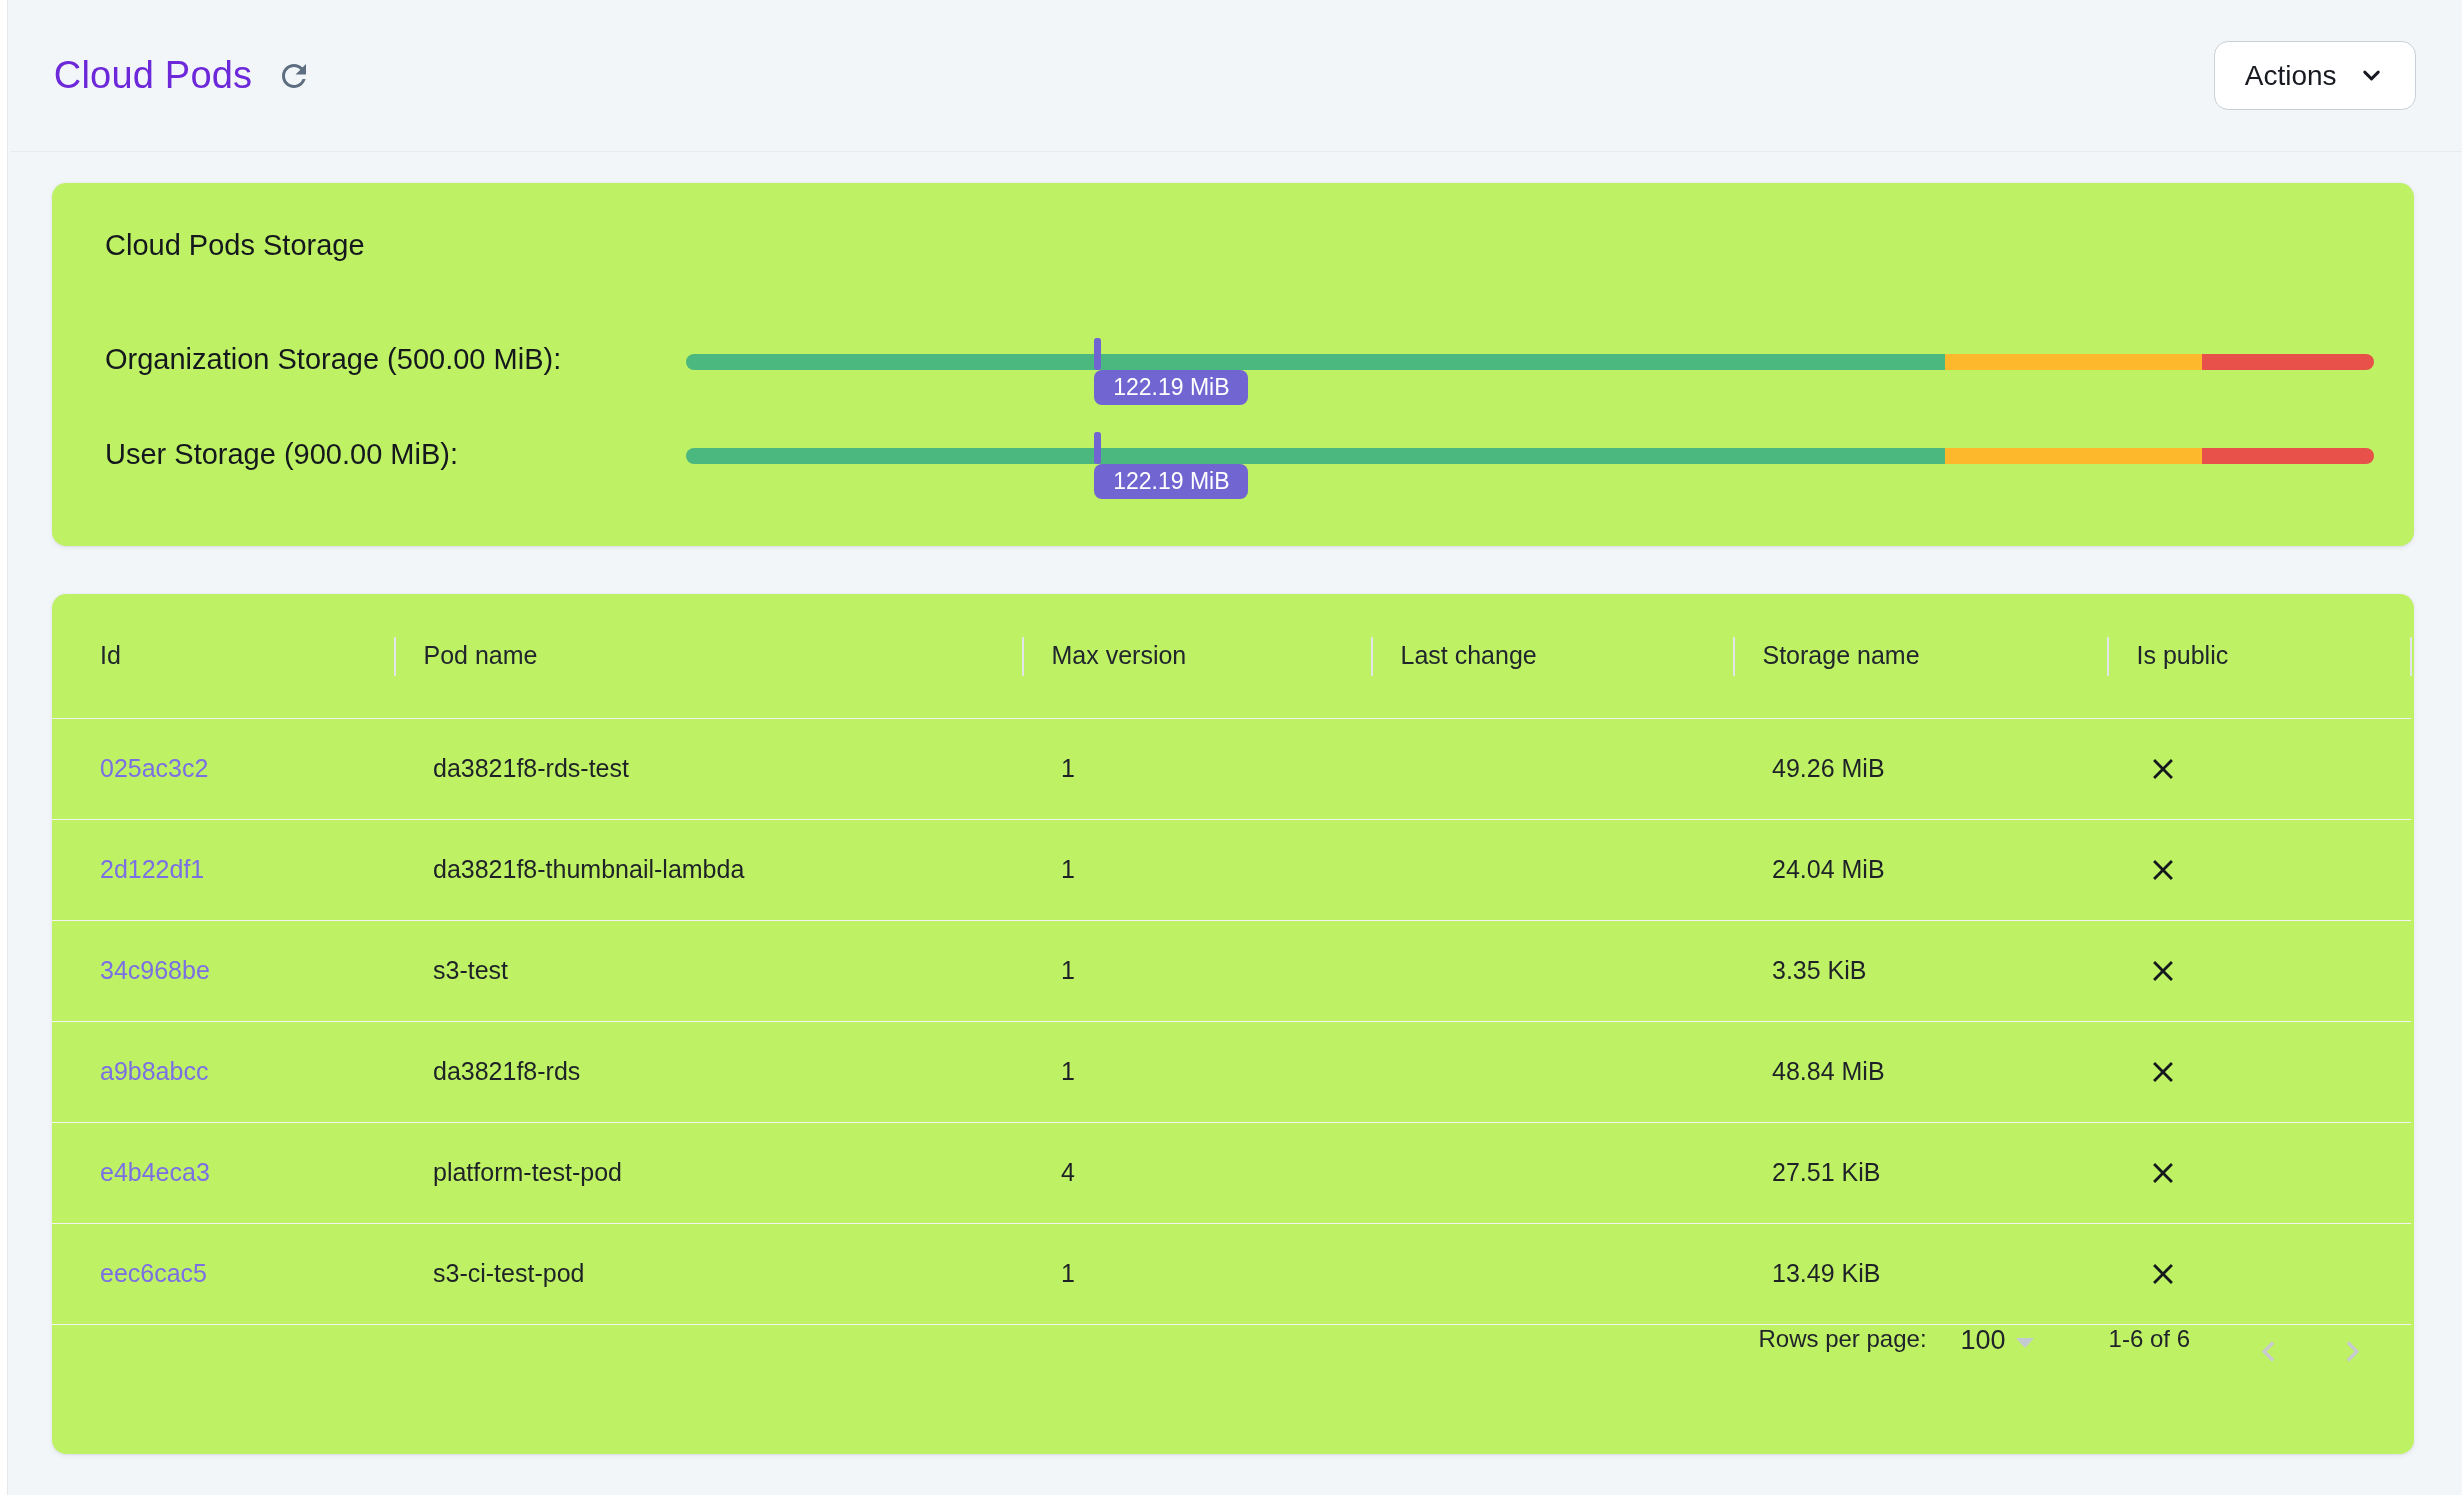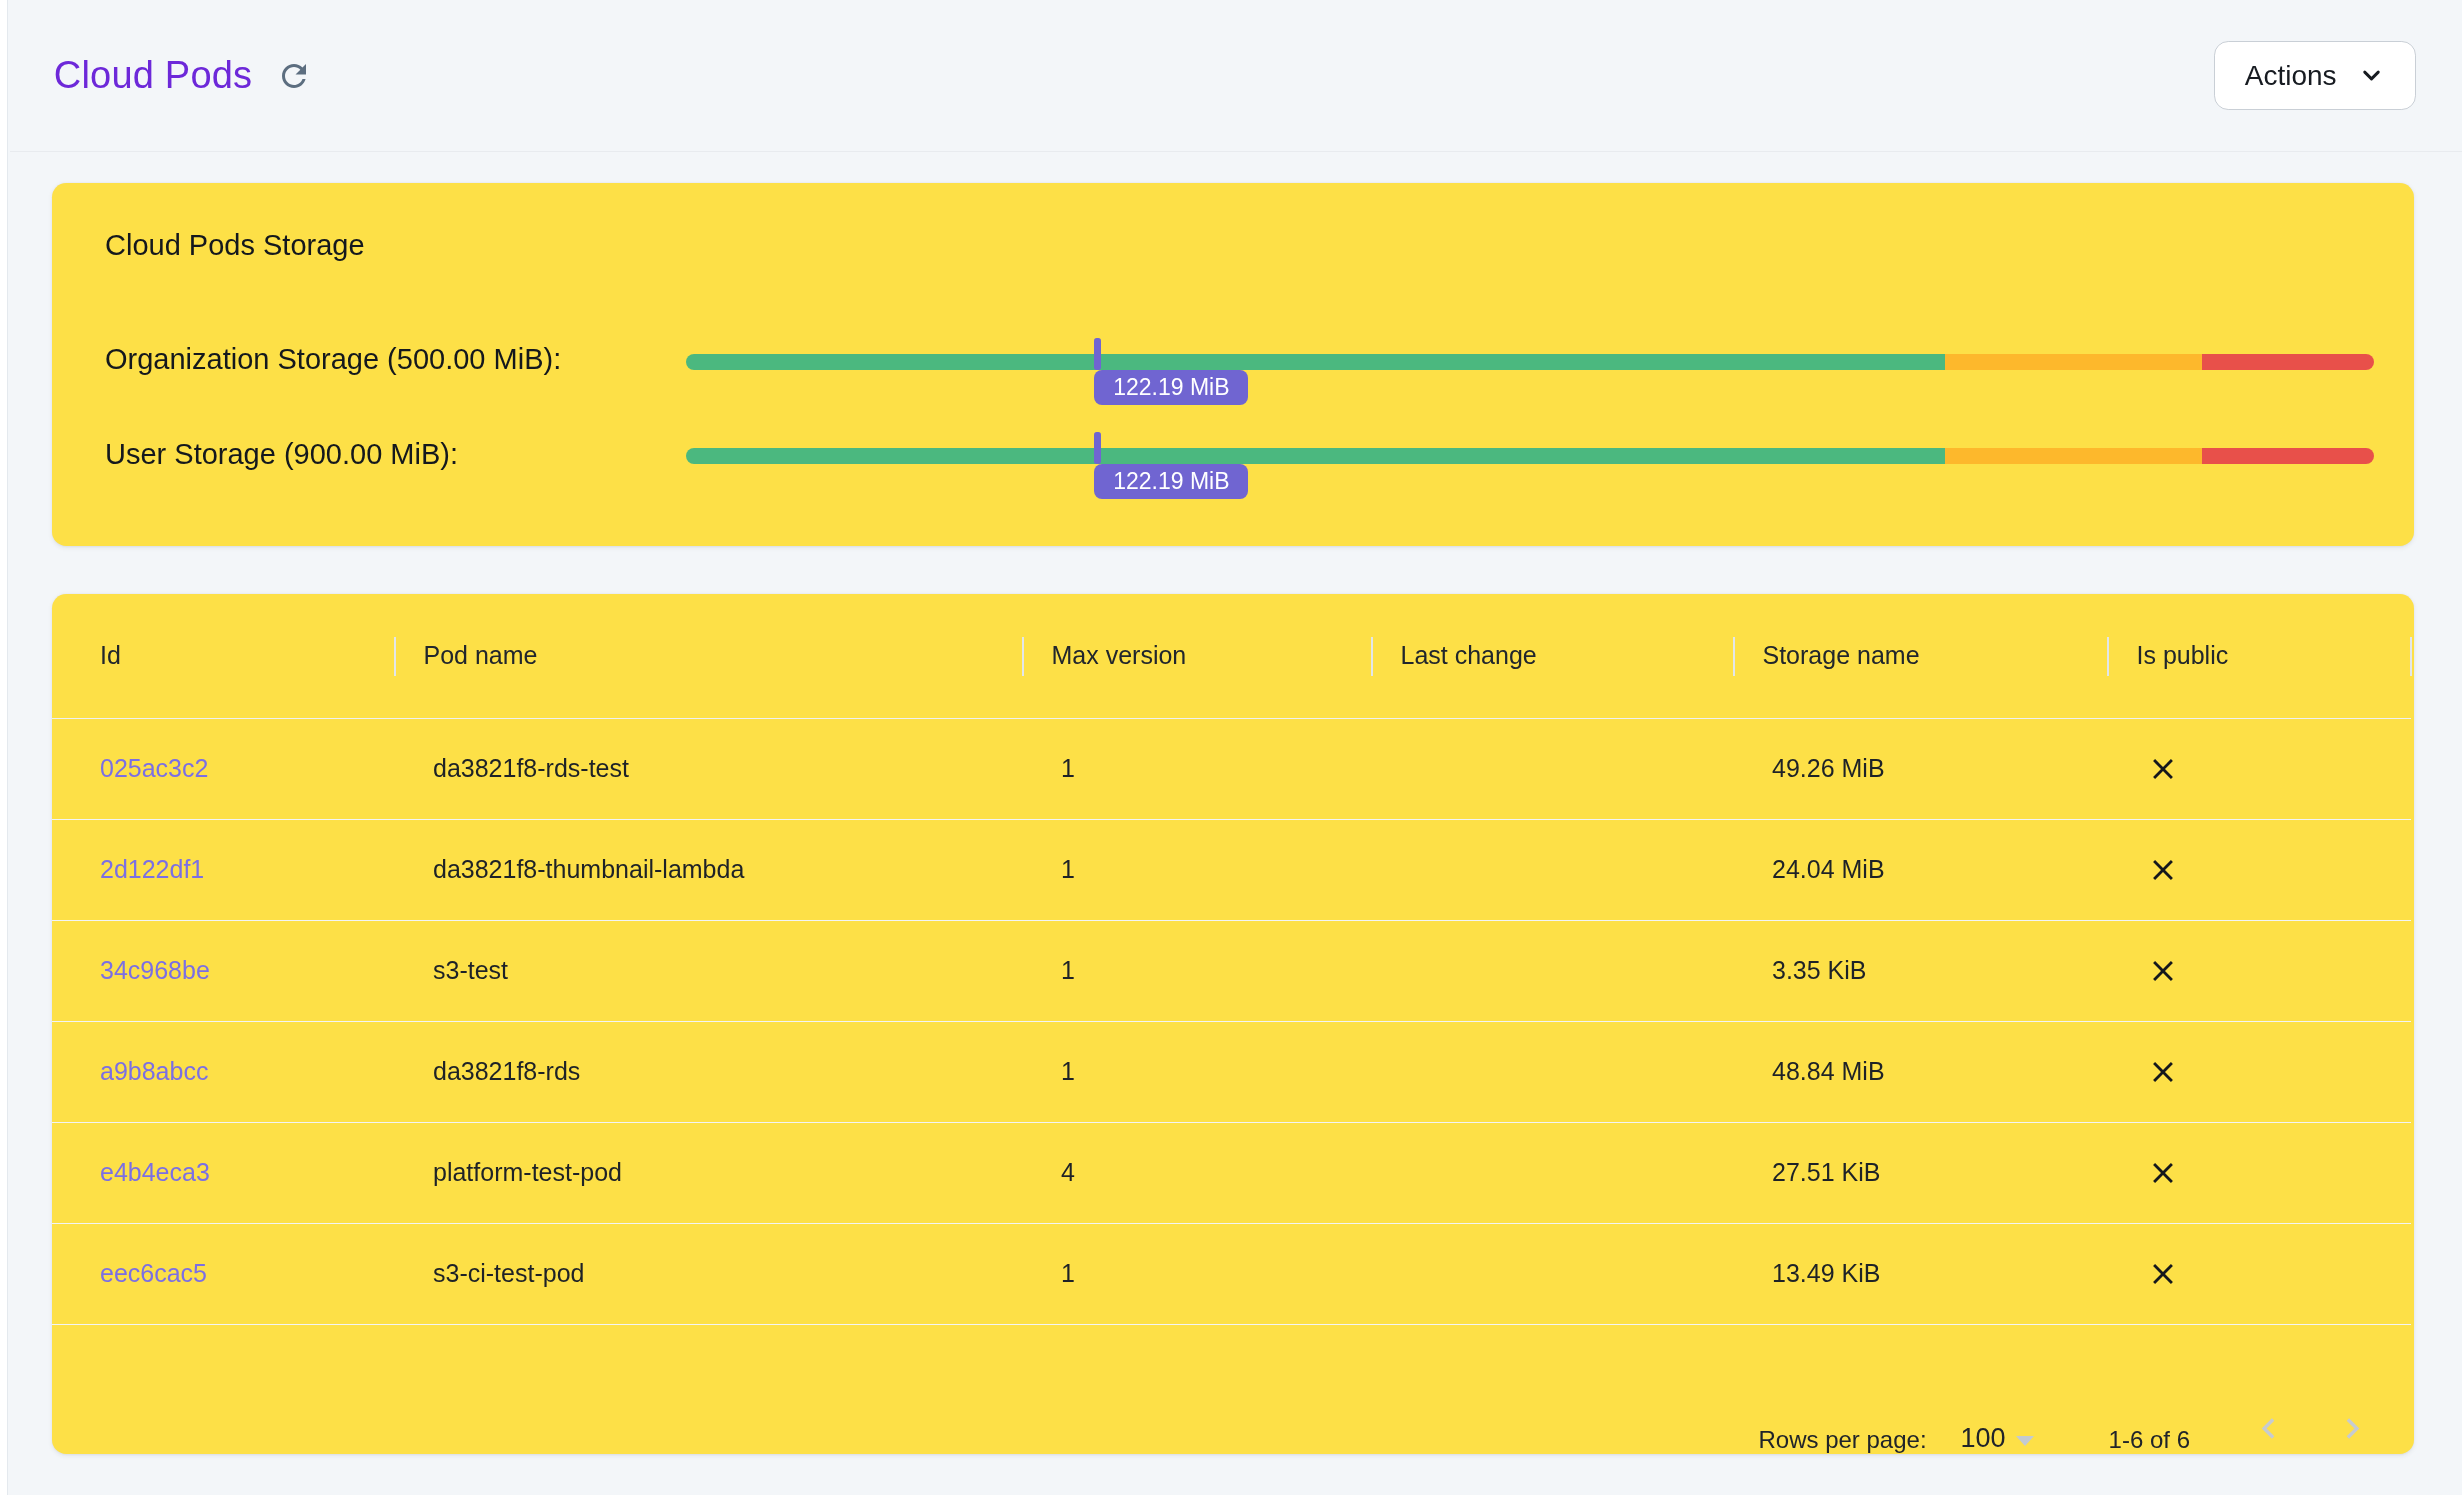--- a/index.html
+++ b/index.html
@@ -23,21 +23,21 @@
   .page-title { margin:0; font-size:38px; font-weight:500; color:#6d28d9; letter-spacing:0.2px; }
   .refresh-btn { background:none; border:none; padding:0; width:37px; height:37px;
     cursor:pointer; display:flex; align-items:center; justify-content:center; }
   .refresh-btn svg { width:36px; height:36px; fill:#5c6e80; }
   .actions-btn { height:69px; padding:0 30px; background:#ffffff; border:1.8px solid #c9cfd6;
     border-radius:14.2px; display:flex; align-items:center; gap:21.4px; font-size:28px;
     font-family:inherit; color:#171b21; cursor:pointer; }
   .actions-btn svg { width:27px; height:27px; }
 
   
-  .card { position:absolute; left:52px; width:2362px; background:#fde047; border-radius:14.2px;
+  .card { position:absolute; left:52px; width:2362px; background:#bef264; border-radius:14.2px;
     box-shadow:0 1.8px 5.3px rgba(25,39,52,.07), 0 0.9px 1.8px rgba(25,39,52,.05); }
 
   
   .storage-card { top:183px; height:363px; }
   .storage-title { position:absolute; left:53px; top:46px; margin:0;
     font-size:29px; font-weight:400; color:#14181d; }
   .storage-label { position:absolute; left:53px; font-size:29px; color:#14181d; line-height:36px; }
   .label-0 { top:158px; }
   .label-1 { top:253px; }
   .bar-area { position:absolute; left:634px; width:1688px; height:16px; }
@@ -59,21 +59,21 @@
   .pods-table th::after { content:""; position:absolute; right:-0.9px; top:43px;
     width:1.8px; height:39px; background:#e2e6ea; }
   .pods-table td { height:101px; font-size:25px; color:#1e2227;
     border-bottom:1.8px solid #f2f4f6; padding:0 0 0 38px; }
   .pods-table td:first-child { padding-left:48px; }
   .id-link { color:#7b6fe4; text-decoration:none; cursor:pointer; }
   .close-icon { width:34px; height:34px; fill:#15181c; display:block; }
 
   
   .pagination { position:absolute; left:0; right:0; bottom:0; height:129px;
-    display:flex; align-items:flex-end; justify-content:flex-end; padding-right:36px;
+    display:flex; align-items:flex-start; justify-content:flex-end; padding-right:36px;
     font-size:24px; color:#20242a; }
   .rpp-label { margin-right:34px; }
   .rpp-select { display:flex; align-items:center; gap:10px; margin-right:75px;
     font-size:27px; cursor:pointer; }
   .select-arrow { width:0; height:0; border-left:9px solid transparent;
     border-right:9px solid transparent; border-top:10.7px solid #c3cad2; margin-top:5.3px; }
   .range { margin-right:52px; }
   .pg-btn { width:52px; height:52px; border:none; background:none; padding:0;
     display:flex; align-items:center; justify-content:center; cursor:default; }
   .pg-btn + .pg-btn { margin-left:32px; }

